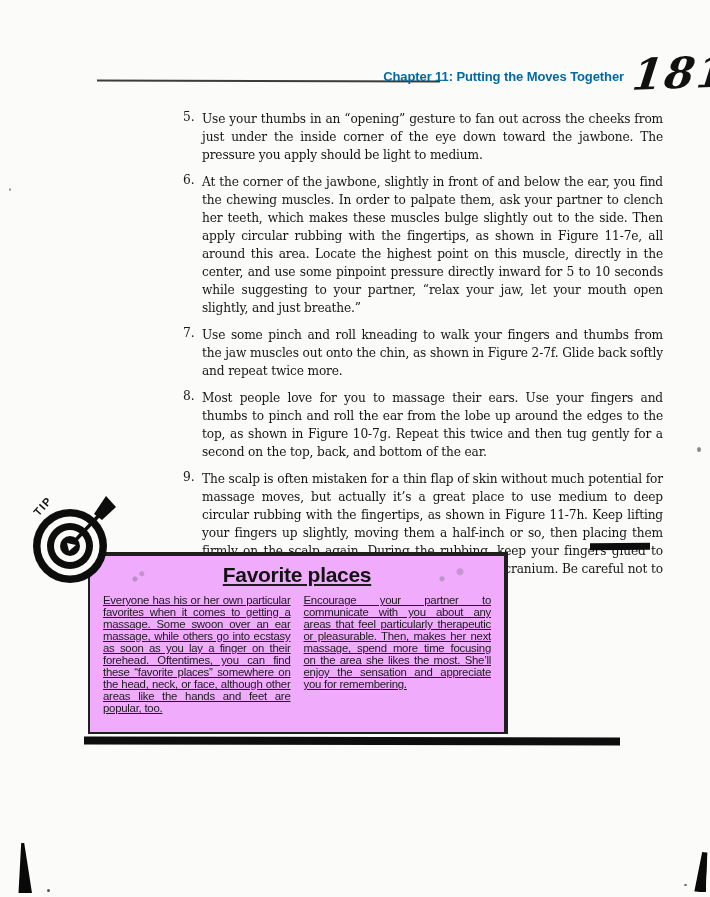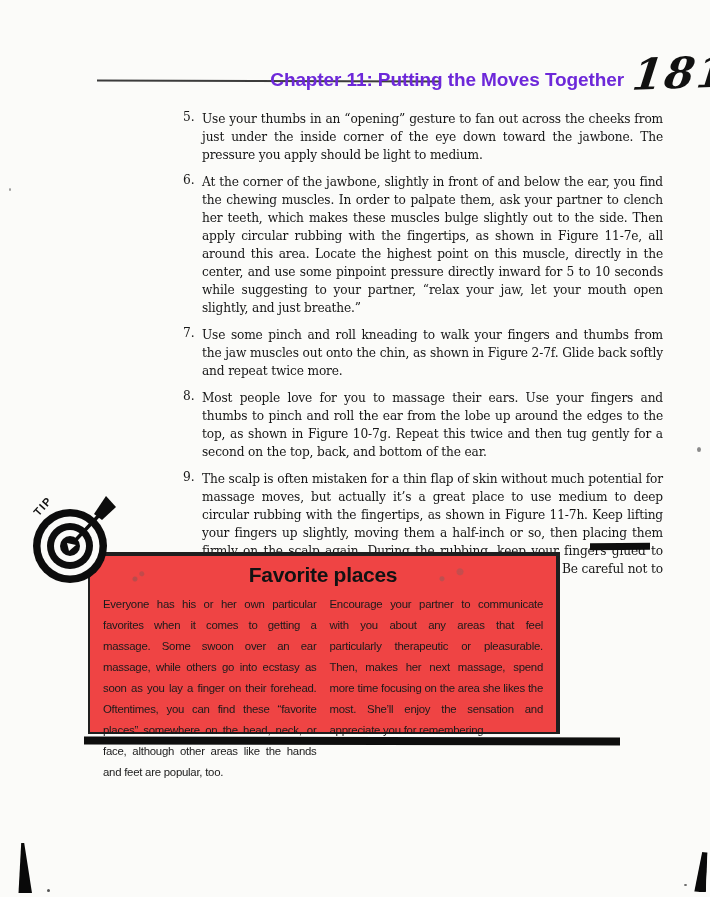--- a/index.html
+++ b/index.html
@@ -14,22 +14,22 @@
   }
 
   
   .head-rule{
     position:absolute;left:97px;top:80px;width:343px;height:2px;
     background:#3c3c3c;transform:rotate(.15deg);
   }
   .head-title{
     position:absolute;top:69px;right:86px;
     font-family:"Liberation Sans", sans-serif;
-    font-weight:bold;font-size:19px;letter-spacing:-.1px;
-    color:#6d28d9;white-space:nowrap;
+    font-weight:bold;font-size:13px;letter-spacing:-.1px;
+    color:#0369a1;white-space:nowrap;
   }
   .page-num{
     position:absolute;left:633px;top:48px;
     font-family:"DejaVu Serif", serif;
     font-style:italic;font-weight:bold;font-size:43px;
     transform:skewX(-9deg) rotate(-2deg);
     letter-spacing:2px;color:#111;
   }
 
   
@@ -50,35 +50,35 @@
   .tip-label{
     position:absolute;left:14px;top:16px;
     font-family:"Liberation Sans", sans-serif;font-weight:bold;
     font-size:11px;letter-spacing:1.5px;color:#111;
     transform:rotate(-48deg);
   }
   .tip-svg{position:absolute;left:8px;top:8px;}
 
   
   .sidebar{
-    position:absolute;left:88px;top:552px;width:472px;height:182px;
+    position:absolute;left:88px;top:552px;width:420px;height:182px;
     border:2px solid #1f1f1f;border-top-width:4px;border-right-width:4px;
-    background:#ef4444;box-sizing:border-box;
+    background:#f0abfc;box-sizing:border-box;text-decoration:underline;
   }
   .sidebar-title{
     margin-top:7px;text-align:center;
     font-family:"Liberation Sans", sans-serif;font-weight:bold;
     font-size:21px;letter-spacing:-.3px;color:#121212;
   }
   .sidebar-cols{
     display:flex;gap:13px;padding:7px 13px 0 13px;
   }
   .sidebar-col{
     flex:1;font-family:"Liberation Sans", sans-serif;
-    font-size:11.4px;line-height:21px;text-align:justify;
+    font-size:11.4px;line-height:12px;text-align:justify;
     color:#1a1a1a;letter-spacing:-.25px;
   }
   
   .bar{position:absolute;background:#0e0e0e;}
   .bar-top-right{left:590px;top:543px;width:60px;height:7px;transform:rotate(-.4deg);}
   .bar-bottom{left:84px;top:737px;width:536px;height:8px;transform:rotate(.12deg);}
 
   
   .speck{position:absolute;border-radius:50%;}
   .speck.s1{left:118px;top:566px;width:34px;height:26px;

